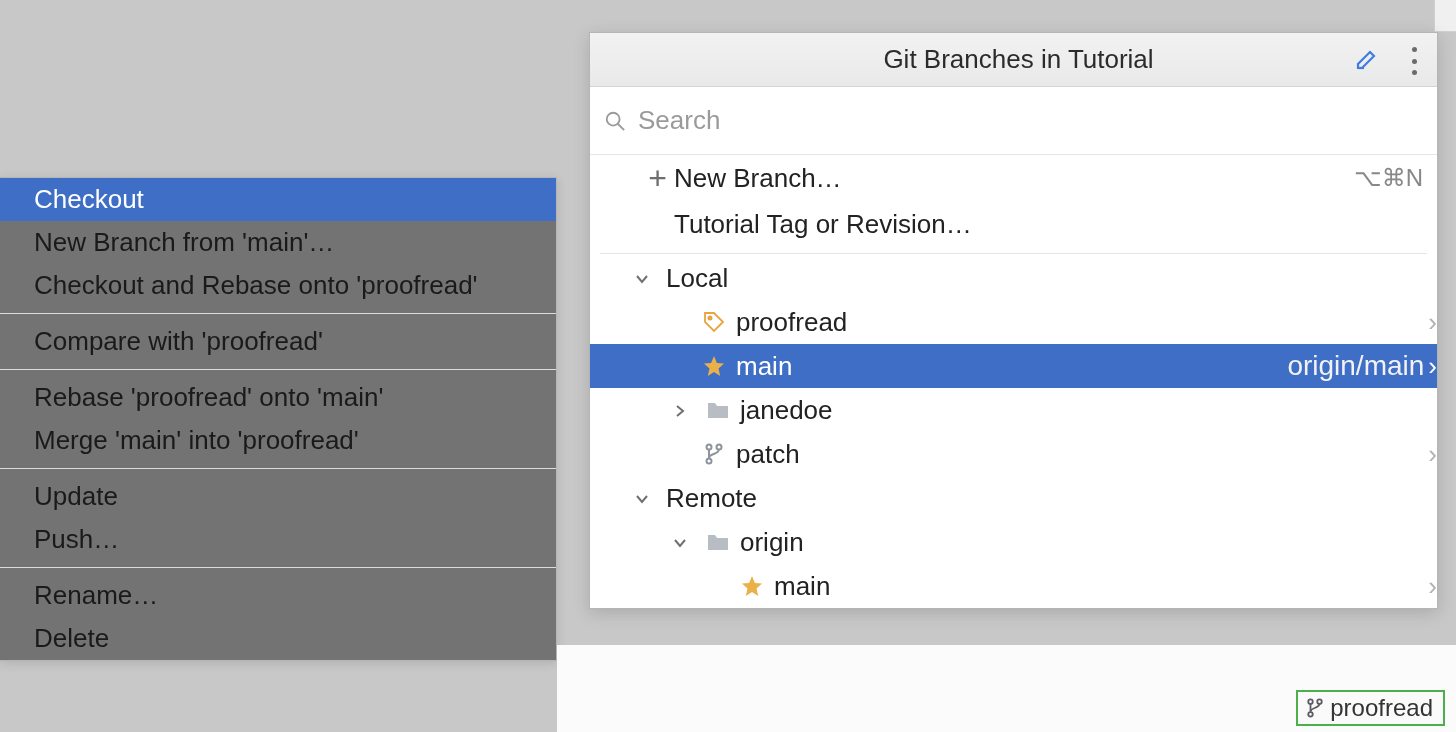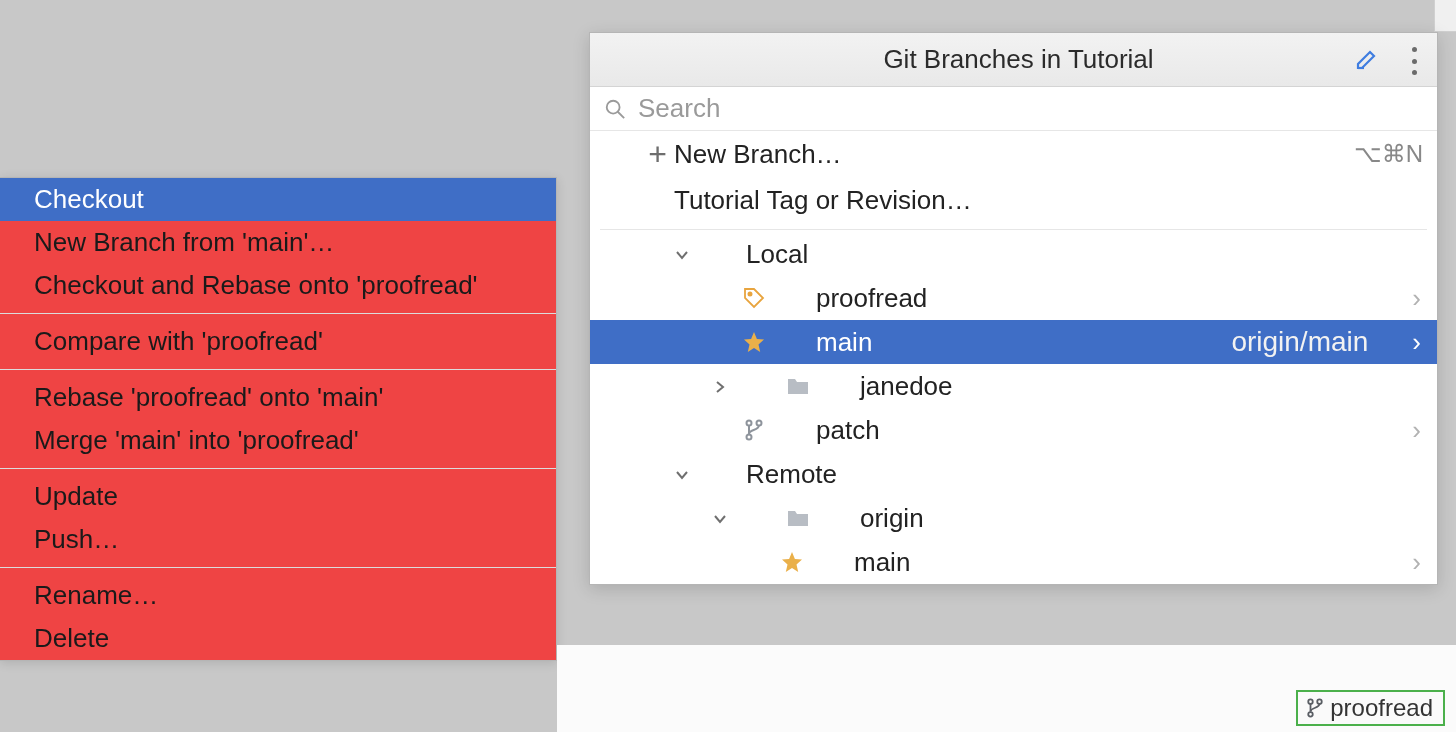--- a/index.html
+++ b/index.html
@@ -12,21 +12,21 @@
     position: relative;
     font-size: 26px;
   }
 
   
   .context-menu {
     position: absolute;
     left: 0;
     top: 177px;
     width: 557px;
-    background: #ef4444;
+    background: #737373;
     border: 1px solid #b5b5b5;
     border-left: none;
     box-shadow: 0 2px 10px rgba(0,0,0,0.12);
   }
   .context-menu .item {
     padding: 6px 34px;
     color: #1a1a1a;
     cursor: default;
   }
   .context-menu .item.selected {
@@ -80,21 +80,21 @@
     display: flex;
     flex-direction: column;
     justify-content: space-between;
     align-items: center;
   }
   .popup-header .more-icon span {
     width: 5px; height: 5px; background:#6b6b6b; border-radius:50%;
   }
 
   .search-row {
-    height: 44px;
+    height: 68px;
     border-bottom: 1px solid #e6e6e6;
     display: flex;
     align-items: center;
     padding: 0 14px;
   }
   .search-row input {
     flex:1;
     border:none;
     outline:none;
     font-size: 26px;
@@ -134,22 +134,20 @@
     margin: 6px 10px 2px 10px;
   }
 
   .tree-row {
     height: 44px;
     display: flex;
     align-items: center;
     color:#222;
     cursor: default;
     position: relative;
-    padding-right: 16px;
-    gap: 40px;
   }
   .tree-row.selected { background:#3f6ec6; color:#fff; }
   .tree-row .indent { display:inline-block; }
   .tree-row .chevron {
     width: 40px;
     text-align: center;
     color:#6f6f6f;
   }
   .tree-row .ticon {
     width: 36px;

